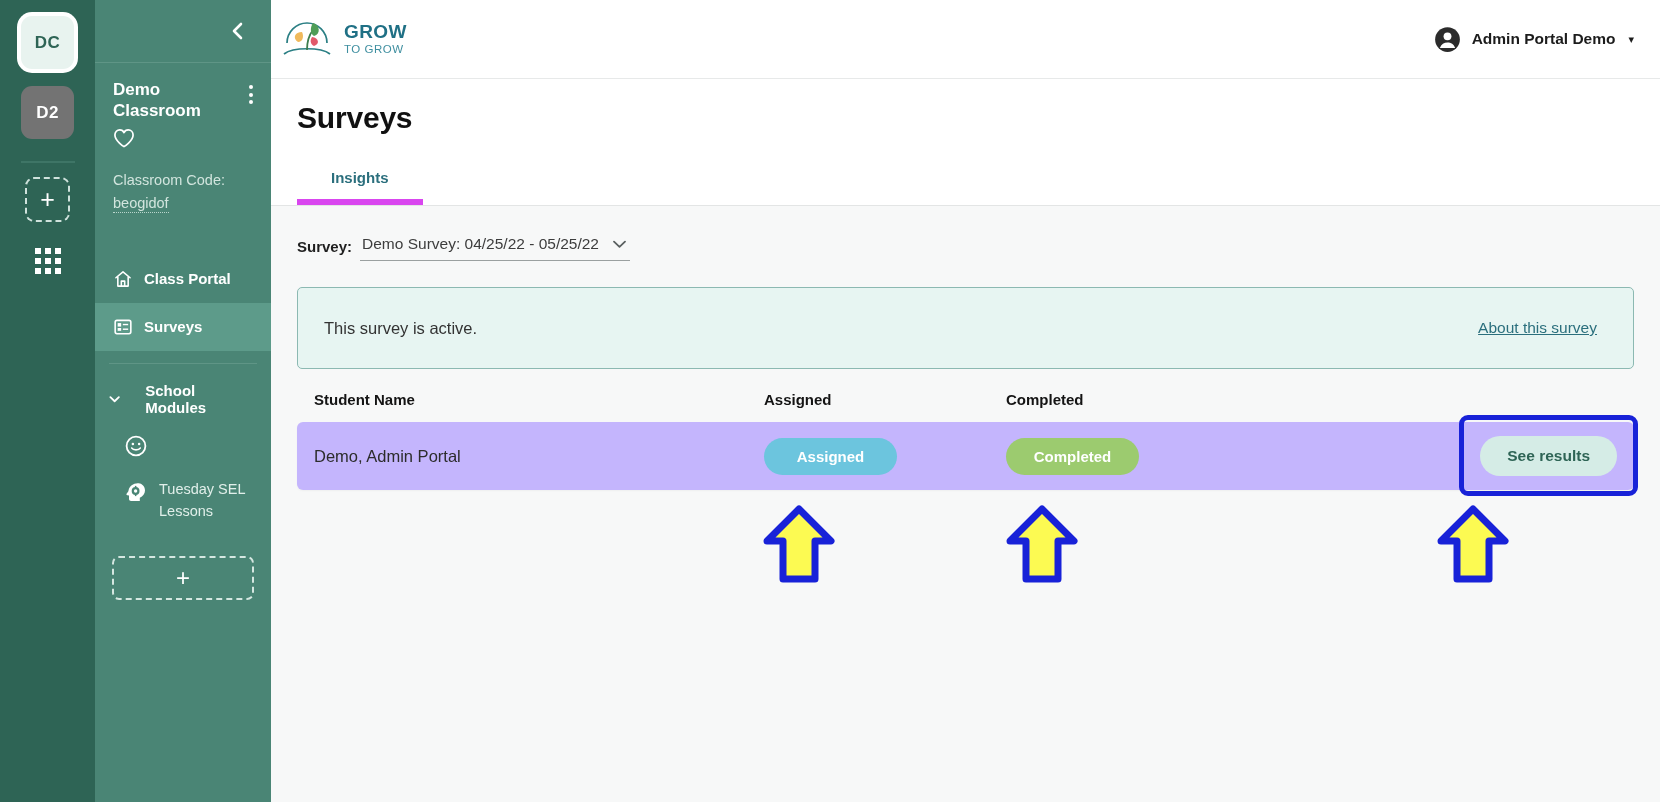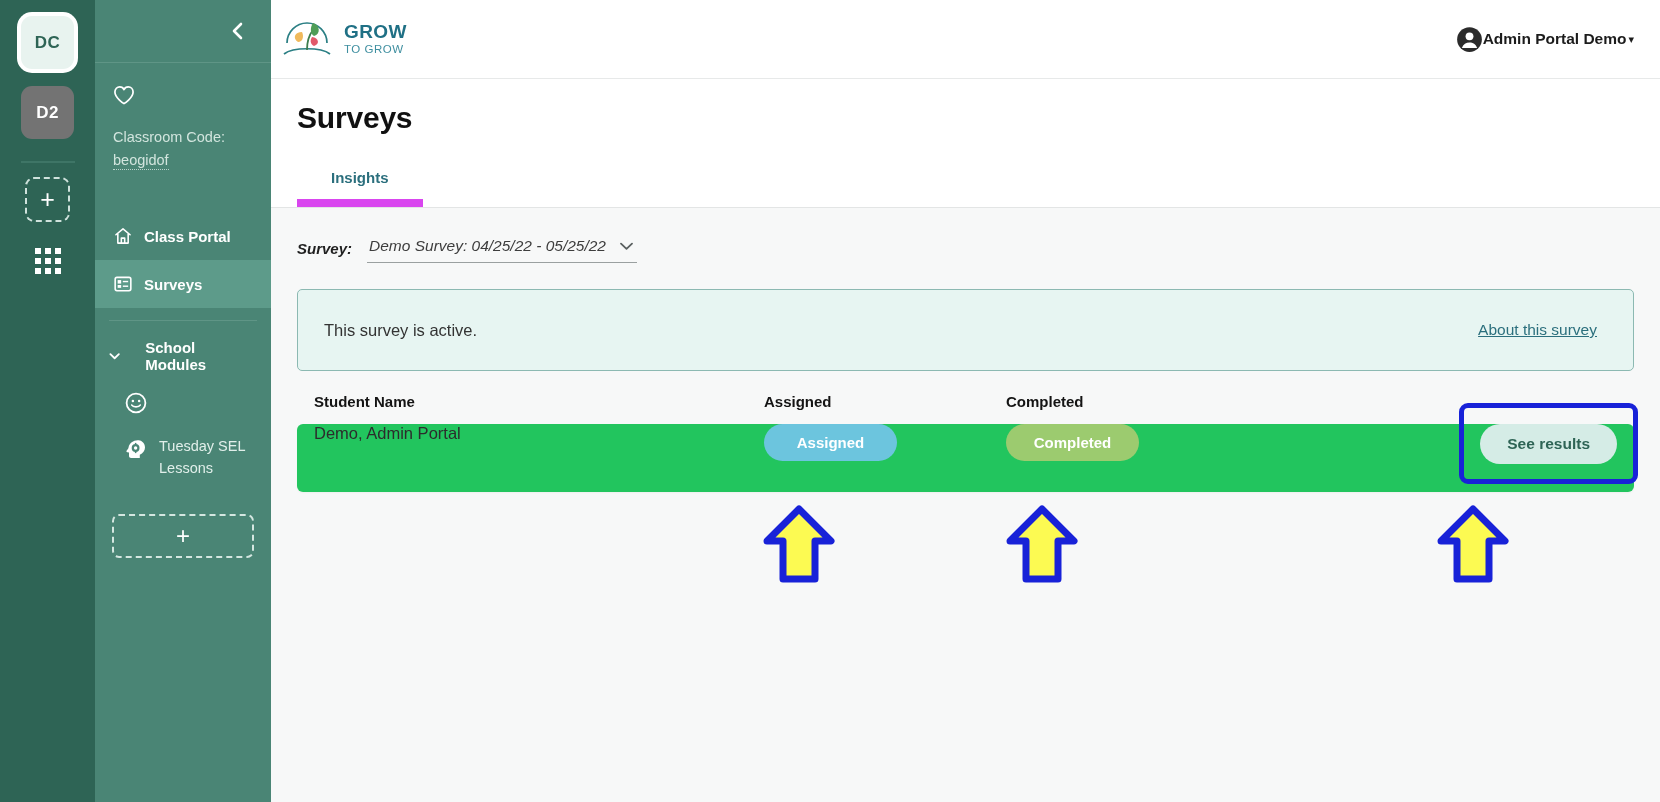--- a/index.html
+++ b/index.html
@@ -94,35 +94,35 @@
   .main { flex: 1 1 auto; height: 802px; background: #f7f8f8; display: flex; flex-direction: column; min-width: 0; }
   .topbar {
     height: 79px; background: #ffffff; border-bottom: 1px solid #e7e9e9;
     display: flex; align-items: center; justify-content: space-between;
     padding: 0 26px 0 8px; flex: 0 0 79px;
   }
   .brand { display: flex; align-items: center; gap: 9px; }
   .brand-text { display: flex; flex-direction: column; line-height: 1; }
   .brand-top { font-size: 19px; font-weight: bold; color: #1f7085; letter-spacing: .4px; }
   .brand-bot { font-size: 11.5px; color: #3f8fa0; letter-spacing: .5px; margin-top: 3px; }
-  .account { display: flex; align-items: center; }
+  .account { display: flex; align-items: center; gap: 11px; }
   .account-name { font-size: 15.5px; font-weight: bold; color: #1c1c1c; }
   .account-caret { font-size: 11px; color: #1c1c1c; margin-left: 2px; }
 
   .page-head { background: #ffffff; padding: 22px 0 0 26px; }
   .page-title { font-size: 30px; font-weight: bold; color: #111111; letter-spacing: -.2px; }
   .tabs { display: flex; margin-top: 20px; }
   .tab {
     padding: 14px 34px 13px; font-size: 15px; font-weight: bold; color: #2b6f7d;
   }
-  .tab.active { border-bottom: 8px solid #d946ef; }
+  .tab.active { border-bottom: 6px solid #d946ef; }
   .tabs-rule { height: 1px; background: #e3e5e5; }
 
   .content { padding: 26px 26px 0 26px; flex: 1 1 auto; }
-  .survey-row { display: flex; align-items: center; gap: 15px; font-style: italic; }
+  .survey-row { display: flex; align-items: center; gap: 8px; }
   .survey-label { font-size: 15px; font-weight: bold; color: #1f1f1f; }
   .survey-select {
     display: flex; align-items: center; gap: 12px;
     font-size: 15.5px; color: #3d3d3d;
     border-bottom: 1px solid #9aa0a0; padding: 3px 4px 7px 2px; min-width: 270px;
   }
   .survey-caret { margin-left: auto; font-size: 10px; color: #5a6060; }
 
   .banner {
     margin-top: 26px; background: #e7f5f2; border: 1px solid #8cb9b2;
@@ -133,22 +133,22 @@
   .banner-text { font-size: 16.5px; color: #333333; }
   .banner-link { font-size: 15.5px; color: #2b6f7d; text-decoration: underline; }
 
   .table-head { display: flex; align-items: center; padding: 22px 17px 14px; }
   .th { font-size: 15px; font-weight: bold; color: #141414; }
   .th-name { width: 450px; }
   .th-assigned { width: 242px; }
   .th-completed { flex: 1 1 auto; }
 
   .table-row {
-    background: #22c55e; border-radius: 6px; height: 68px;
-    display: flex; align-items: flex-start; padding: 0 17px;
+    background: #c4b5fd; border-radius: 6px; height: 68px;
+    display: flex; align-items: center; padding: 0 17px;
     box-shadow: 0 1px 2px rgba(0,0,0,.04);
   }
   .td-name { width: 450px; font-size: 16.5px; color: #2c2c2c; }
   .td-assigned { width: 242px; }
   .td-completed { flex: 1 1 auto; }
   .pill {
     display: inline-flex; align-items: center; justify-content: center;
     height: 37px; border-radius: 19px; color: #ffffff;
     font-size: 15px; font-weight: bold; padding: 0 22px; min-width: 133px;
   }
@@ -199,20 +199,28 @@
 
   <div class="sidebar">
     <div class="sb-collapse">
       <svg width="13" height="20" viewBox="0 0 13 20">
         <path d="M10 3 L3 10 L10 17" fill="none" stroke="#ffffff" stroke-width="2.6" stroke-linecap="round" stroke-linejoin="round"></path>
       </svg>
     </div>
     <div class="sb-divider"></div>
 
     <div class="sb-class">
+      <div class="sb-class-row">
+        <div class="sb-class-name">Demo Classroom</div>
+        <div class="sb-kebab">
+            <i></i>
+            <i></i>
+            <i></i>
+          </div>
+      </div>
       <svg class="sb-heart" viewBox="0 0 24 22">
         <path d="M12 20.5 C12 20.5 2 14.2 2 7.7 C2 4.3 4.5 2 7.3 2 C9.4 2 11.2 3.2 12 5 C12.8 3.2 14.6 2 16.7 2 C19.5 2 22 4.3 22 7.7 C22 14.2 12 20.5 12 20.5 Z" fill="none" stroke="#ffffff" stroke-width="1.9" stroke-linejoin="round"></path>
       </svg>
       <div class="sb-code-label">Classroom Code:</div>
       <div class="sb-code-value">beogidof</div>
     </div>
 
     <div class="sb-nav">
       <div class="sb-item">
         <svg class="ic" viewBox="0 0 24 24">

